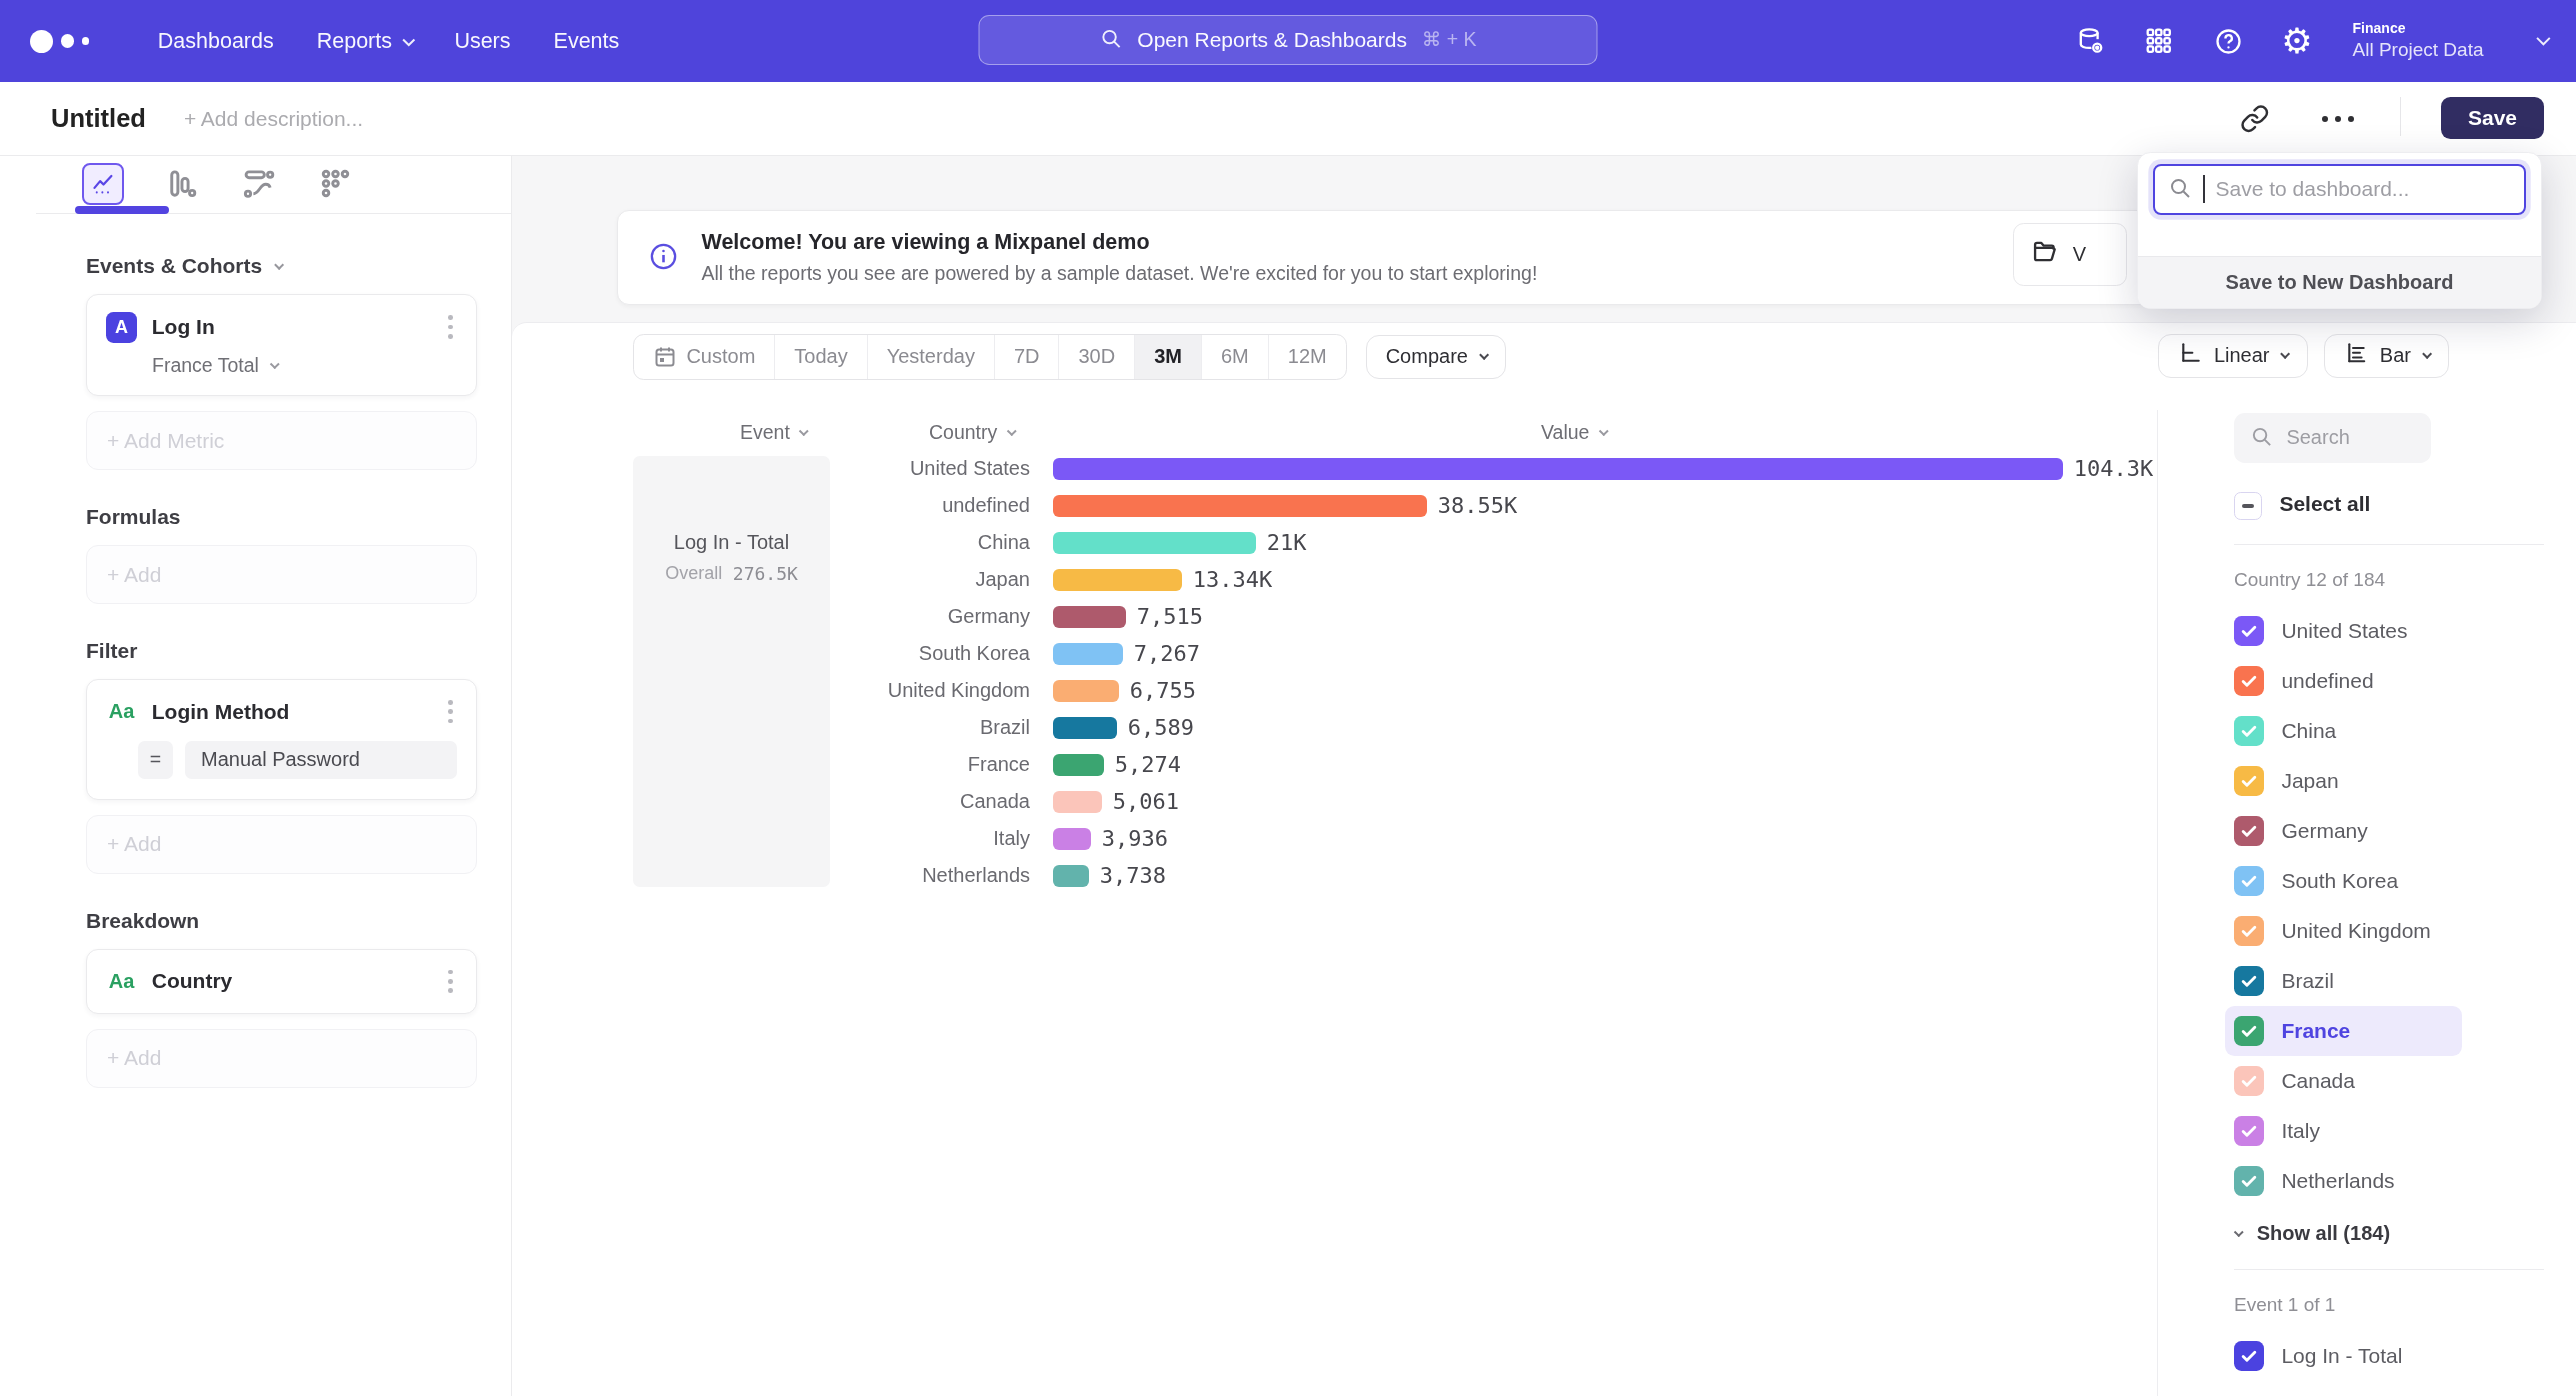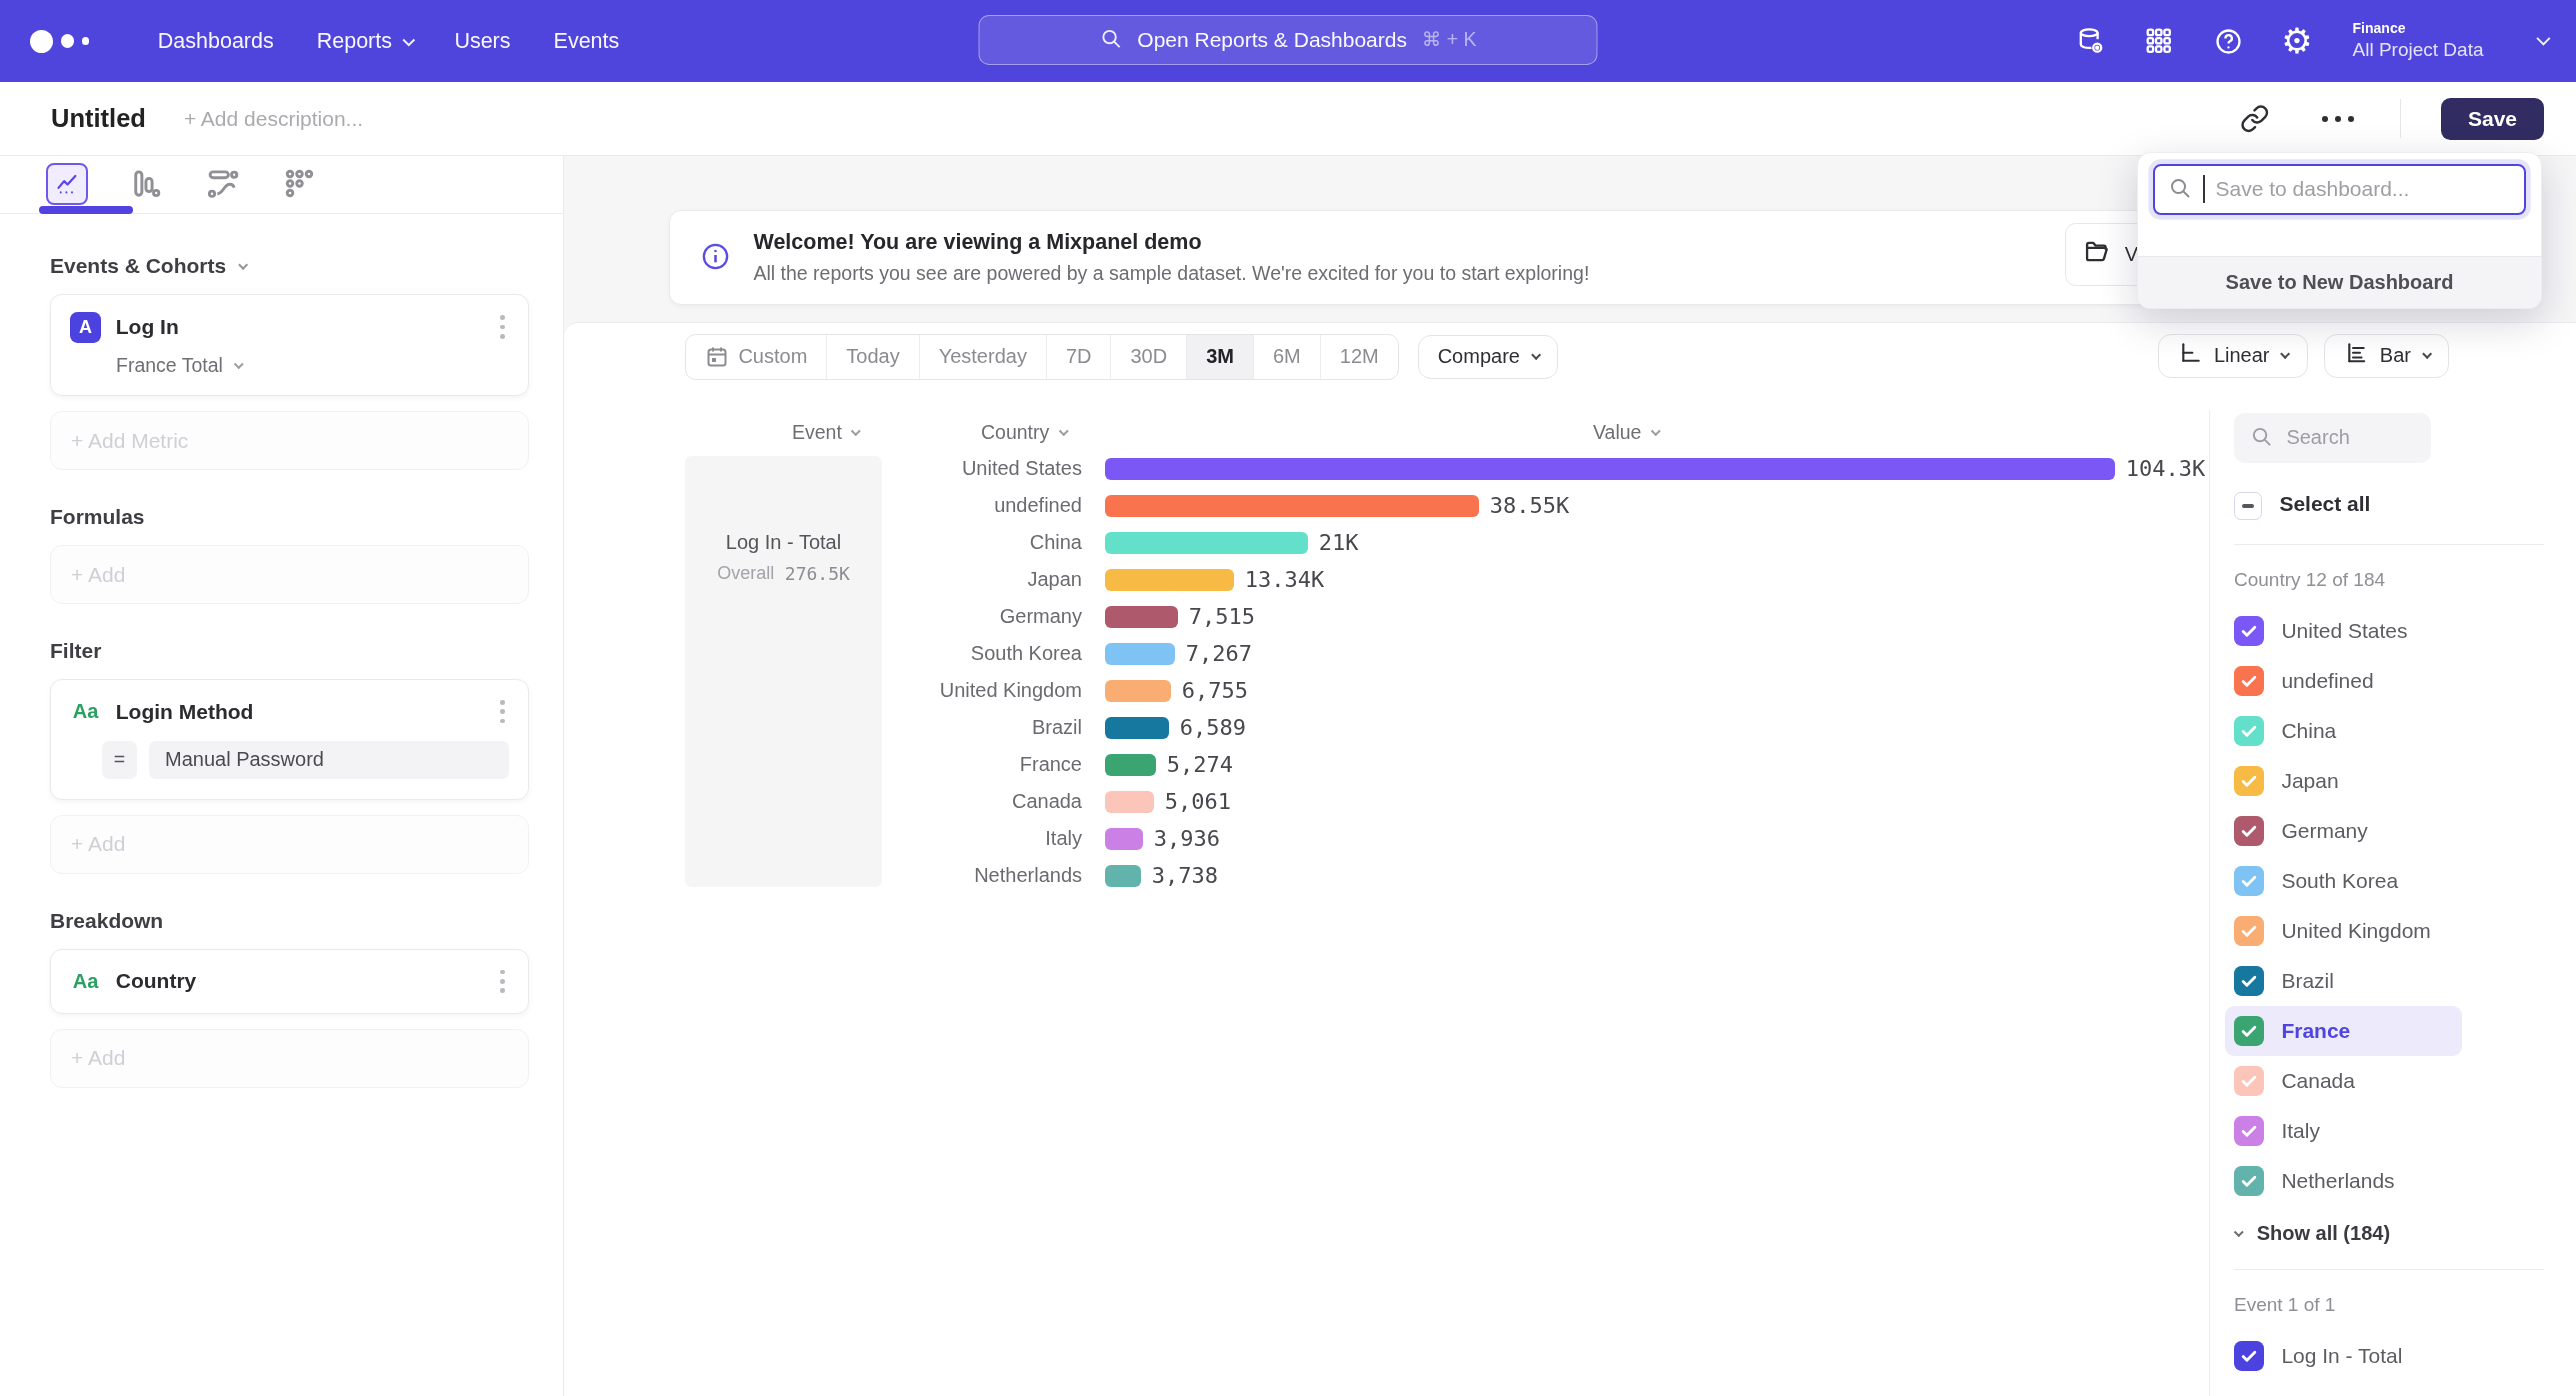--- a/index.html
+++ b/index.html
@@ -27,30 +27,30 @@
   .project { display:flex; flex-direction:column; line-height:1.25; margin-left:4px; cursor:pointer; }
   .project .pname { font-size:14px; font-weight:700; }
   .project .pscope { font-size:19px; color:rgba(255,255,255,.85); }
   .proj-chev { margin-left:19px; cursor:pointer; }
   .proj-chev .chev { width:10px; height:10px; }
 
   
   .titlebar { height:74px; background:#fff; border-bottom:1.3px solid #ebebed; display:flex; align-items:center; padding:0 32px 0 51px; position:relative; z-index:30; }
   .doc-title { font-size:25.5px; font-weight:700; color:#222; cursor:text; }
   .doc-desc { font-size:21px; color:#ababaf; margin-left:38px; cursor:text; }
-  .title-actions { margin-left:auto; display:flex; align-items:center; gap:40px; }
+  .title-actions { margin-left:auto; display:flex; gap:40px; }
   .icon-btn { width:43px; height:43px; display:flex; align-items:center; justify-content:center; border-radius:8px; cursor:pointer; color:#2f2f33; }
   .dots-h { display:flex; gap:6.7px; }
   .dots-h i { width:6px; height:6px; border-radius:50%; background:#2f2f33; }
   .vsep { width:1.3px; height:39px; background:#e6e6e9; }
   .save-btn { background:#312d62; color:#fff; font-size:21px; font-weight:600; border:none; border-radius:9.4px; padding:0 27px; height:42px; cursor:pointer; }
 
   
   .workspace { display:flex; height:1240px; }
-  .sidebar { width:564px; background:#fff; border-right:1.3px solid #ebebed; flex:none; }
+  .sidebar { width:512px; background:#fff; border-right:1.3px solid #ebebed; flex:none;padding-left:36px; }
   .tabs { height:58px; border-bottom:1.3px solid #ebebed; display:flex; align-items:flex-start; gap:29.5px; padding:4px 0 0 43px; position:relative; }
   .tab { width:48px; height:48px; display:flex; align-items:center; justify-content:center; cursor:pointer; position:relative; }
   .tab-active-box { width:42px; height:42px; border:2px solid #6f58ee; background:#f1edff; border-radius:8px; display:flex; align-items:center; justify-content:center; }
   .tab-underline { position:absolute; left:39px; bottom:-1.3px; width:94px; height:8px; border-radius:4.7px; background:#5243e0; }
   .side-scroll { padding:23px 34px 0 50px; }
   .sec-label { display:flex; align-items:center; gap:12px; font-size:21px; font-weight:700; color:#3e3e44; margin:17.4px 0 16px 0; }
   .sec-label .chev { width:7.4px; height:7.4px; border-width:2px; color:#97979d; cursor:pointer; }
   .card { background:#fff; border:1.3px solid #eaeaec; border-radius:12px; box-shadow:0 2px 5.4px rgba(30,30,60,.05); padding:16px 19px; margin-bottom:14.8px; }
   .card-row { display:flex; align-items:center; }
   .badge-a { width:31px; height:31px; border-radius:7.4px; background:#4b42e0; color:#fff; font-size:18px; font-weight:700; display:flex; align-items:center; justify-content:center; flex:none; }

